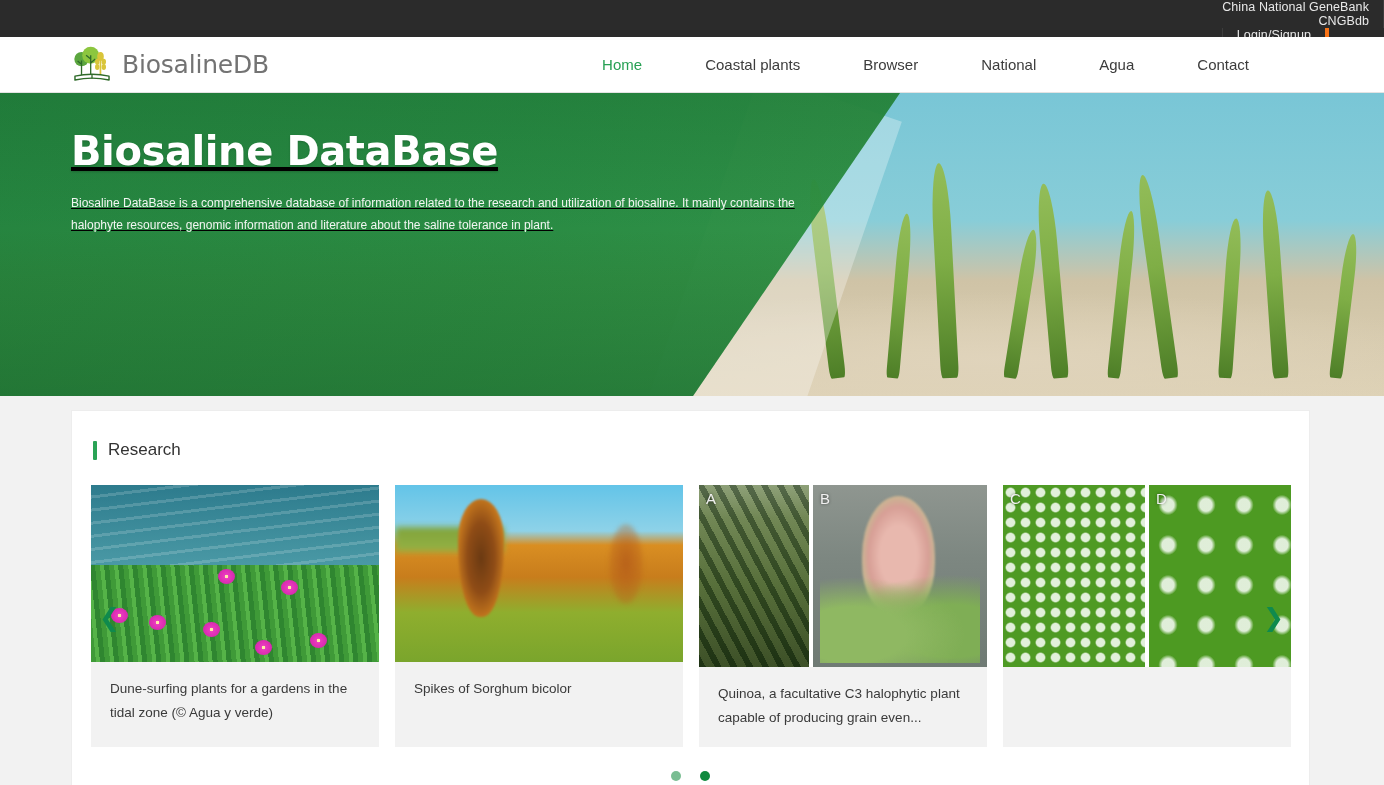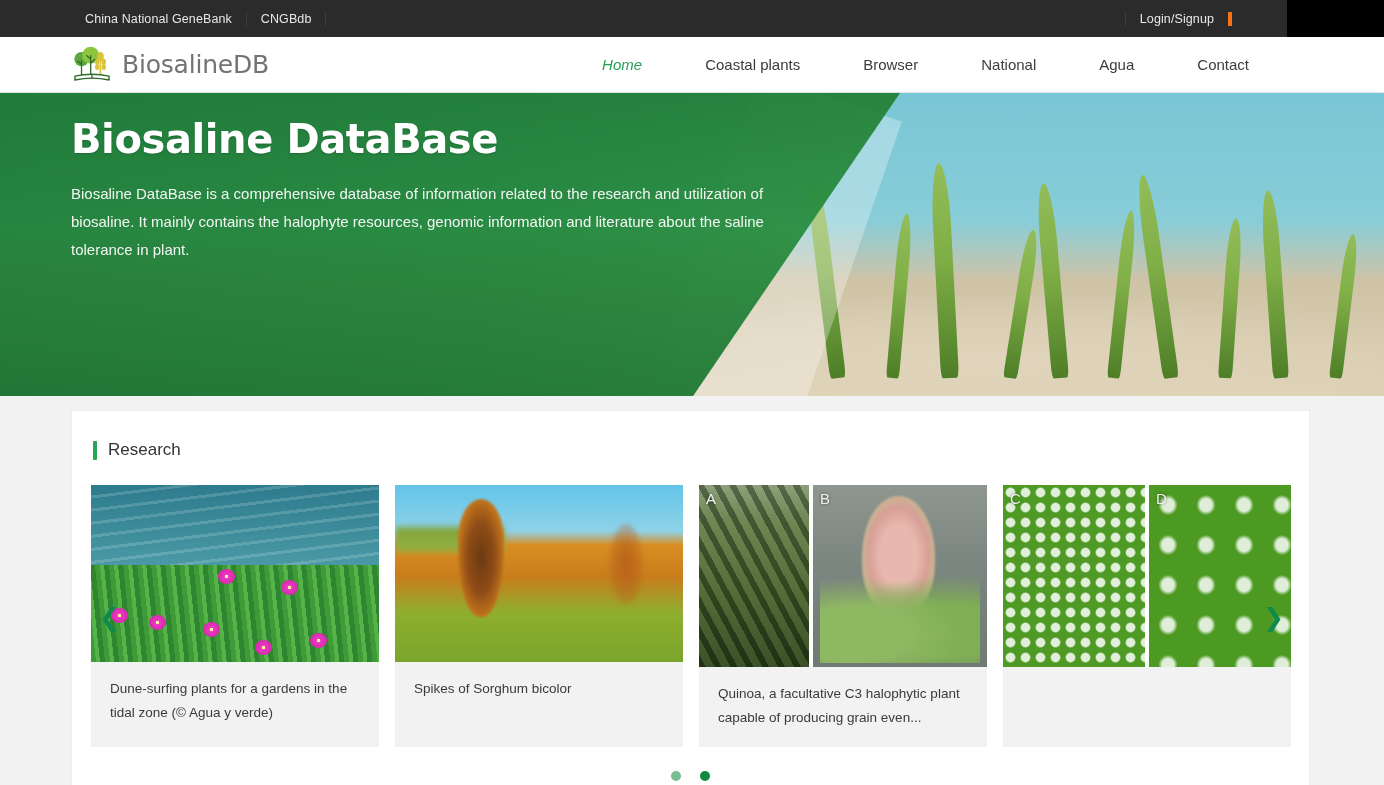--- a/index.html
+++ b/index.html
@@ -6,22 +6,22 @@
   html, body {
     width: 1384px; height: 785px;
     background: #000;
     font-family: "Liberation Sans", sans-serif;
     overflow: hidden;
   }
   .page { position: relative; width: 1384px; height: 785px; background: #000; }
 
   
   .topbar {
-    position: absolute; top: 0; left: 0; width: 1287px; height: 37px;
-    background: #2b2b2b; display: flex; align-items: center;
+    position: absolute; top: 0; left: 0; width: 1384px; height: 37px;
+    background: #2b2b2b; display: flex; align-items: flex-end; flex-direction: column;
   }
   .topbar-spacer { width: 71px; border-right: 1px solid #3d3d3d; }
   .topbar-item {
     display: flex; align-items: center; padding: 0 14px;
     color: #e8e8e8; font-size: 12.5px; letter-spacing: .1px;
     border-right: 1px solid #3d3d3d; white-space: nowrap;
   }
   .topbar-fill { flex: 1; }
   .topbar-right { margin-left: auto; display: flex; align-items: stretch; }
   .topbar-right .topbar-item { border-left: 1px solid #3d3d3d; border-right: 4px solid #f97316; }
@@ -38,21 +38,21 @@
   .brand-name {
     margin-left: 9px; font-size: 25px; color: #737373; letter-spacing: -.2px;
     font-family: "DejaVu Sans", sans-serif; font-weight: 400;
   }
   .nav { margin-left: auto; display: flex; align-items: center; }
   .nav-item {
     font-size: 15px; color: #3c3c3c; padding: 0 0; margin-right: 63px;
     white-space: nowrap; cursor: pointer;
   }
   .nav-item:last-child { margin-right: 0; }
-  .nav-item.active { color: #27a054; font-style: italic; }
+  .nav-item.active { color: #27a054; }
   .nav-end { width: 72px; }
 
   
   .hero {
     position: absolute; top: 93px; left: 0; width: 1384px; height: 303px;
     overflow: hidden; background: #1d7a33;
   }
   .hero-photo {
     position: absolute; inset: 0;
     background:
@@ -68,28 +68,28 @@
     position: absolute; top: 0; left: 0; width: 900px; height: 303px;
     background: linear-gradient(100deg, #1f8036 0%, #23873a 55%, #2b8f40 100%);
     clip-path: polygon(0 0, 100% 0, 77% 100%, 0 100%);
     opacity: .94;
   }
   .hero-green-shade {
     position: absolute; top: 0; left: 0; width: 900px; height: 303px;
     background: linear-gradient(to bottom, rgba(20,95,40,.25), rgba(20,95,40,0) 45%, rgba(20,90,38,.35));
     clip-path: polygon(0 0, 100% 0, 77% 100%, 0 100%);
   }
-  .hero-inner { position: absolute; top: 0; left: 0; width: 900px; padding: 24px 0 0 71px; }
+  .hero-inner { position: absolute; top: 12px; left: 0; width: 900px; padding: 24px 0 0 71px; text-decoration: underline; }
   .hero-title {
     color: #fff; font-size: 40px; font-weight: 700; letter-spacing: -.4px;
     font-family: "DejaVu Sans", sans-serif; line-height: 1.1;
     text-shadow: 0 1px 2px rgba(0,0,0,.18);
   }
   .hero-desc {
-    margin-top: 19px; color: #f2f6f2; font-size: 15px; line-height: 1.85;
+    margin-top: 19px; color: #f2f6f2; font-size: 12px; line-height: 1.85;
     max-width: 725px;
   }
 
   
   .body-area {
     position: absolute; top: 396px; left: 0; width: 1384px; height: 389px;
     background: #f2f2f2;
   }
   .panel {
     position: absolute; top: 14px; left: 71px; width: 1239px; height: 379px;

